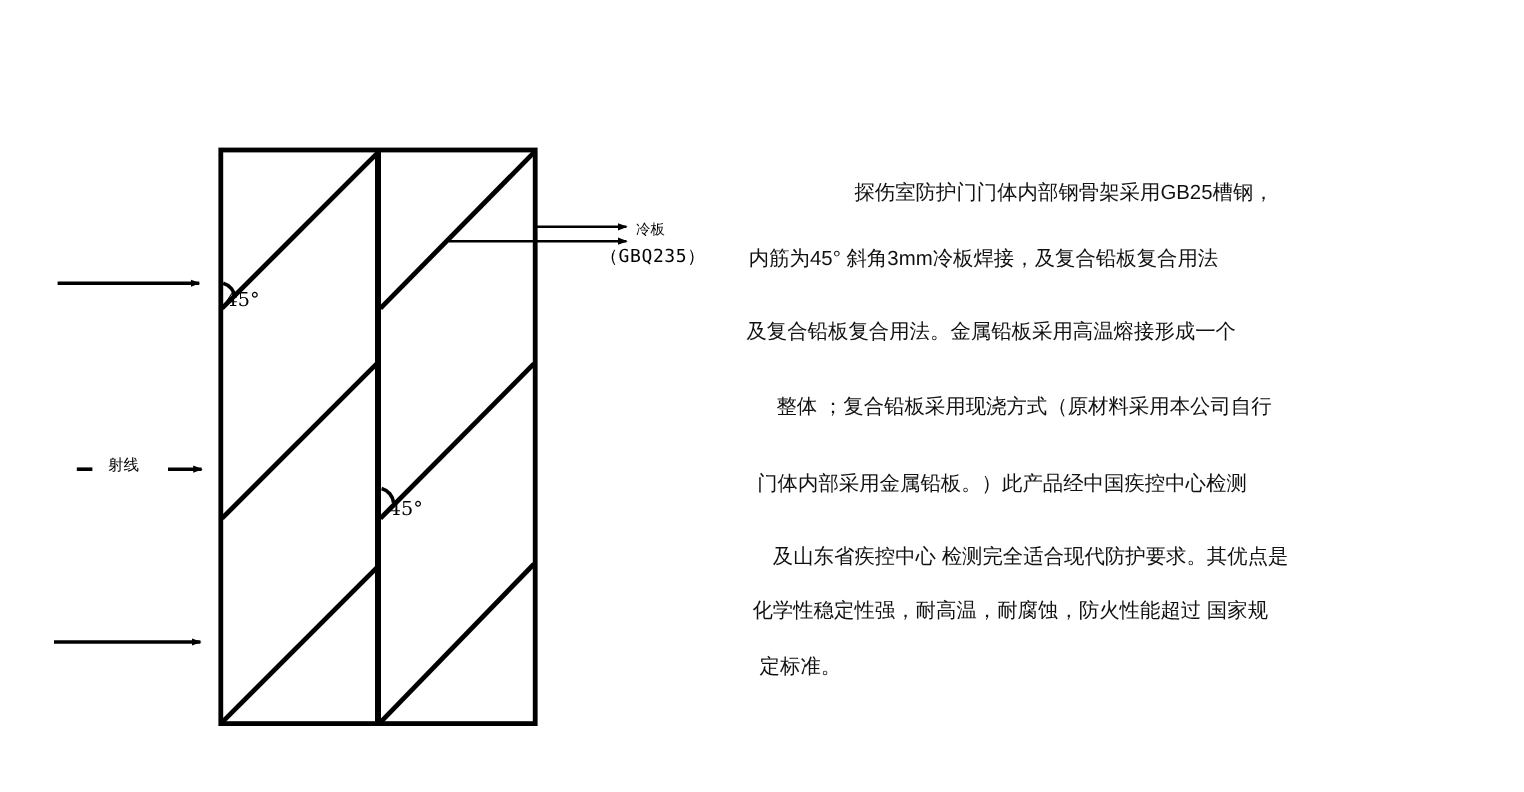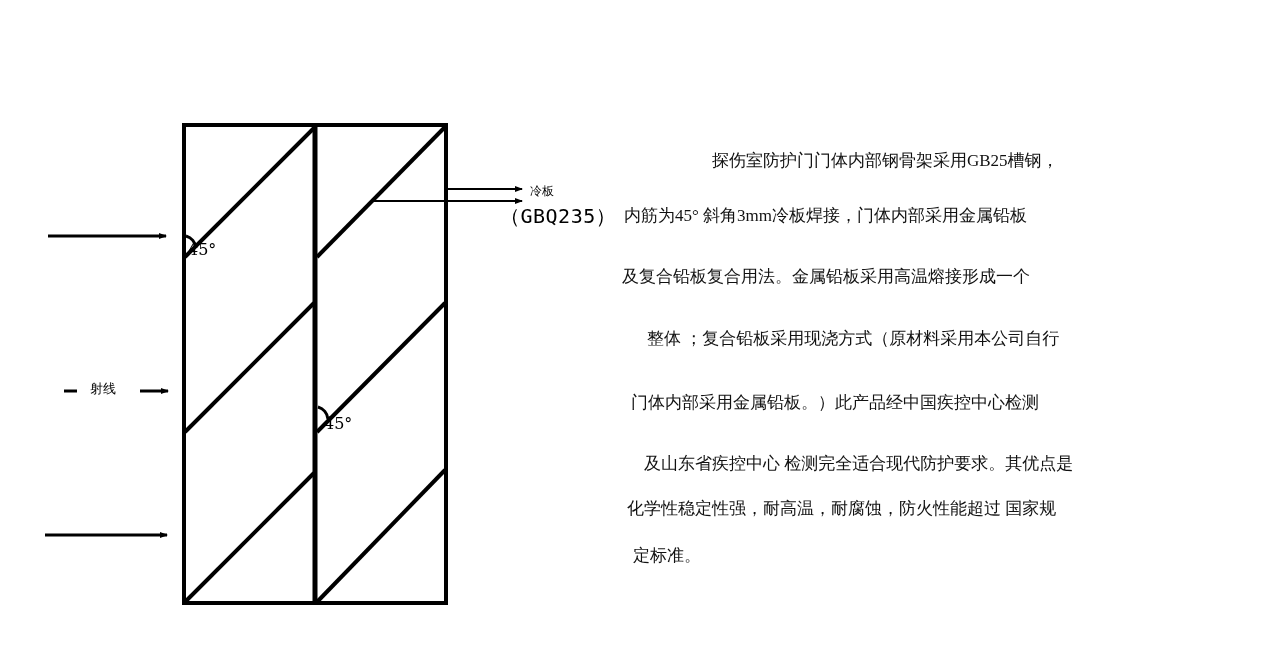--- a/index.html
+++ b/index.html
@@ -3,22 +3,22 @@
 <meta charset="utf-8">
 <style>
   html, body { margin: 0; padding: 0; background: #ffffff; }
   body { width: 1270px; height: 660px; position: relative; overflow: hidden;
          font-family: "DejaVu Serif", serif; color: #000; }
   #diagram { position: absolute; left: 0; top: 0; }
   .label { position: absolute; white-space: nowrap; line-height: 1; }
   .angle-label { font-family: "DejaVu Serif", serif; font-size: 16px; margin-top: 29px; }
   .ray-label { font-family: "DejaVu Sans", sans-serif; font-size: 13px; }
   .plate-label { font-family: "DejaVu Sans", sans-serif; font-size: 12px; }
-  .plate-code { font-family: "DejaVu Sans Mono", monospace; font-size: 20px; letter-spacing: 0.5px; }
-  .desc { position: absolute; font-family: Liberation Serif, serif; font-size: 17px;
+  .plate-code { font-family: "DejaVu Sans Mono", monospace; font-size: 15px; letter-spacing: 0.5px; }
+  .desc { position: absolute; font-family: Liberation Sans, sans-serif; font-size: 17px;
           white-space: nowrap; line-height: 1; color: #111; }
 </style>
 </head>
 <body>
 
 <svg id="diagram" width="1270" height="660" viewBox="0 0 1270 660" xmlns="http://www.w3.org/2000/svg">
   <defs>
     <marker id="arrowhead" markerWidth="8" markerHeight="8" refX="7" refY="4" orient="auto" markerUnits="userSpaceOnUse">
       <path d="M0,1 L8,4 L0,7 Z" fill="#000"></path>
     </marker>
@@ -55,20 +55,20 @@
 </svg>
 
 <span class="label angle-label" style="left:188px; top:213px;">45°</span>
 <span class="label angle-label" style="left:324px; top:387px;">45°</span>
 <span class="label ray-label" style="left:90px; top:382px;">射线</span>
 <span class="label plate-label" style="left:530px; top:185px;">冷板</span>
 <span class="label plate-code" style="left:500px; top:206px;">（GBQ235）</span>
 
 <div>
   <div class="desc" style="left:712px; top:152px;">探伤室防护门门体内部钢骨架采用GB25槽钢，</div>
-  <div class="desc" style="left:624px; top:207px;">内筋为45° 斜角3mm冷板焊接，门体内部采用金属铅板</div>
+  <div class="desc" style="left:624px; top:207px;">内筋为45° 斜角3mm冷板焊接，及复合铅板复合用法</div>
   <div class="desc" style="left:622px; top:268px;">及复合铅板复合用法。金属铅板采用高温熔接形成一个</div>
   <div class="desc" style="left:647px; top:330px;">整体 ；复合铅板采用现浇方式（原材料采用本公司自行</div>
   <div class="desc" style="left:631px; top:394px;">门体内部采用金属铅板。）此产品经中国疾控中心检测</div>
   <div class="desc" style="left:644px; top:455px;">及山东省疾控中心 检测完全适合现代防护要求。其优点是</div>
   <div class="desc" style="left:627px; top:500px;">化学性稳定性强，耐高温，耐腐蚀，防火性能超过 国家规</div>
   <div class="desc" style="left:633px; top:547px;">定标准。</div>
 </div>
 
 </body></html>

